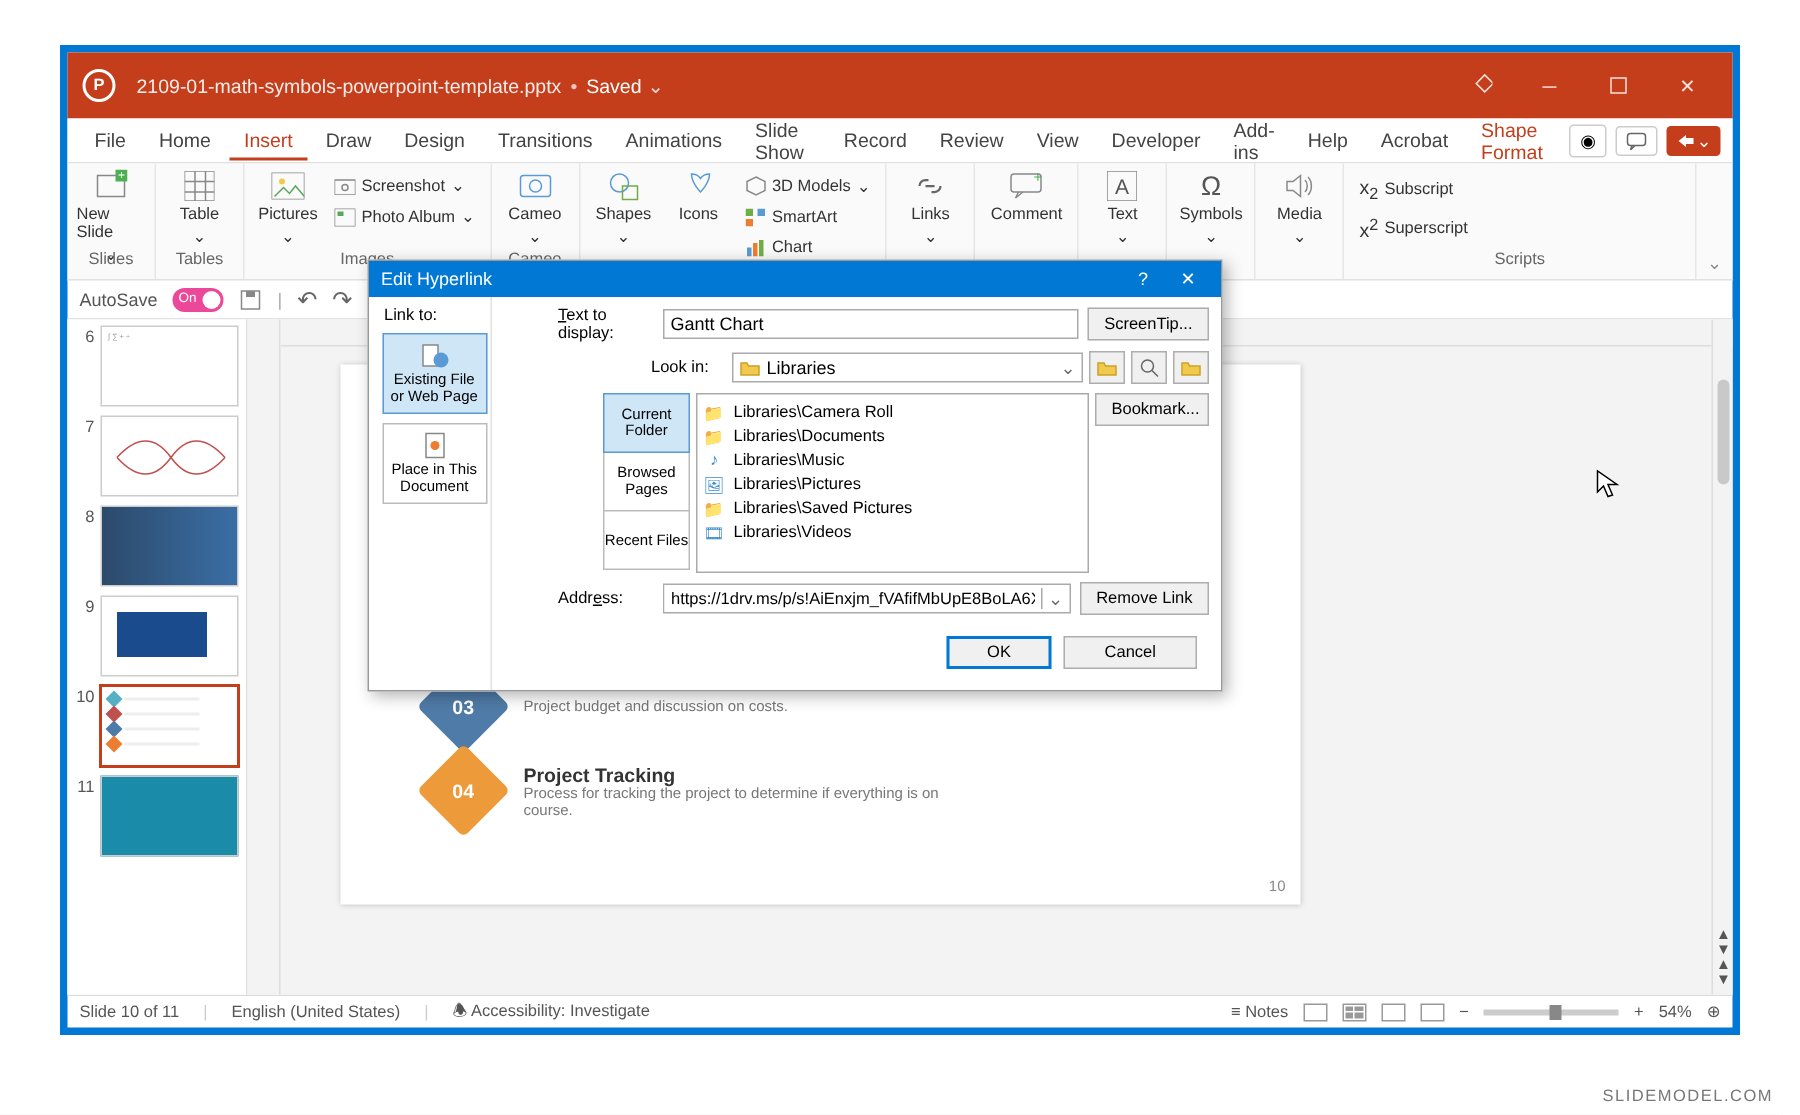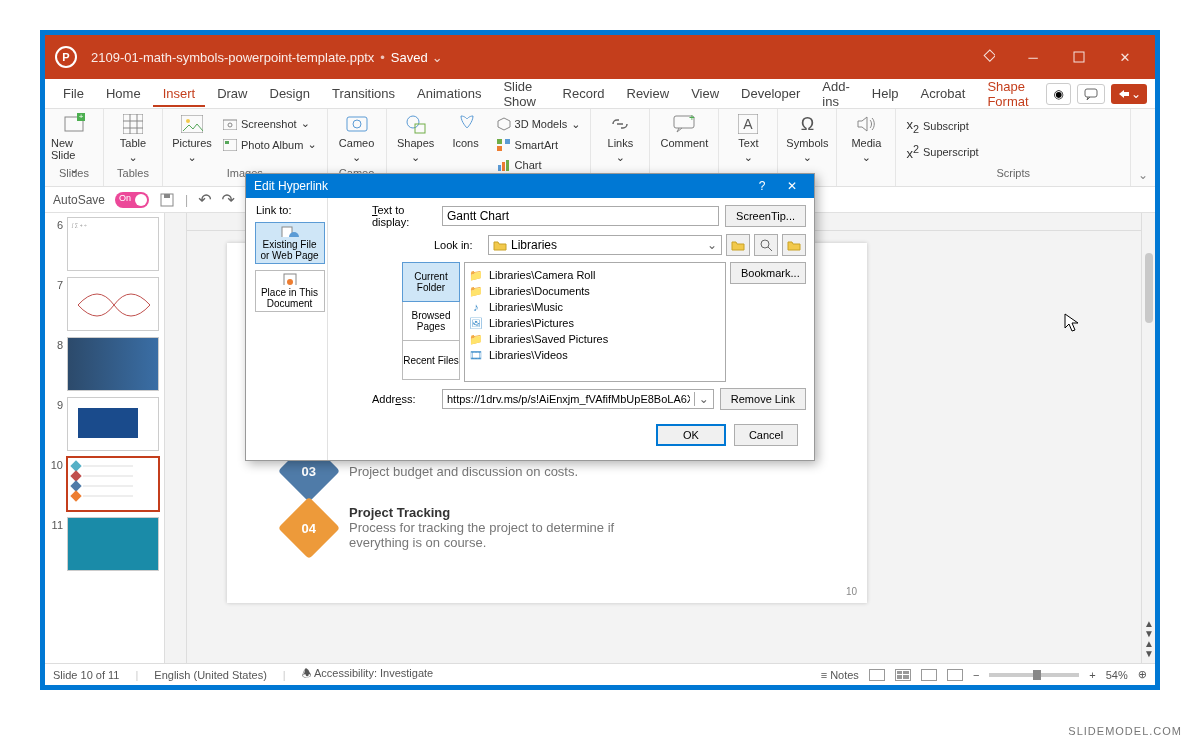--- a/index.html
+++ b/index.html
@@ -50,41 +50,41 @@
   .ruler-v { width: 22px; background: #f3f3f3; border-right: 1px solid #ddd; position: relative; }
   .canvas-wrap { flex: 1; position: relative; overflow: hidden; }
   .ruler-h { height: 18px; background: #f3f3f3; border-bottom: 1px solid #ddd; }
   .slide-canvas { position: absolute; top: 30px; left: 40px; width: 640px; height: 360px; background: #fff; box-shadow: 0 0 4px rgba(0,0,0,.2); }
   .slide-num { position: absolute; bottom: 6px; right: 10px; font-size: 10px; color: #888; }
 
   .diamond { width: 44px; height: 44px; transform: rotate(45deg); display: flex; align-items: center; justify-content: center; color: #fff; font-weight: bold; font-size: 13px; border-radius: 4px; }
   .diamond span { transform: rotate(-45deg); }
   .agenda-row { display: flex; align-items: center; gap: 18px; padding: 6px 0 6px 60px; }
   .agenda-text .t1 { font-weight: 600; font-size: 13px; color: #333; }
-  .agenda-text .t2 { font-size: 13px; color: #777; max-width: 300px; }
+  .agenda-text .t2 { font-size: 10px; color: #777; max-width: 300px; }
 
   .scroll-v { position: absolute; right: 0; top: 0; bottom: 0; width: 14px; background: #f3f3f3; border-left: 1px solid #ddd; }
   .scroll-thumb { position: absolute; right: 2px; top: 40px; width: 8px; height: 70px; background: #c9c9c9; border-radius: 4px; }
 
   
   .statusbar { height: 22px; border-top: 1px solid #ddd; display: flex; align-items: center; font-size: 11px; color: #555; padding: 0 8px; gap: 16px; }
   .statusbar .right { margin-left: auto; display: flex; align-items: center; gap: 10px; }
   .zoom-slider { width: 90px; height: 4px; background: #ccc; position: relative; }
   .zoom-slider::after { content: ""; position: absolute; left: 44px; top: -3px; width: 8px; height: 10px; background: #888; }
   .view-btn { width: 16px; height: 12px; border: 1px solid #999; }
 
   
   .dialog { position: absolute; top: 138px; left: 200px; width: 570px; background: #fff; border: 1px solid #999; box-shadow: 3px 3px 10px rgba(0,0,0,.3); font-size: 12px; z-index: 10; }
   .dlg-title { background: #0078d4; color: #fff; height: 24px; display: flex; align-items: center; padding: 0 8px; font-size: 12px; }
   .dlg-title .tright { margin-left: auto; display: flex; gap: 2px; }
   .dlg-title .dlg-ctrl { width: 28px; text-align: center; cursor: pointer; }
   .dlg-body { display: flex; }
   .dlg-left { width: 82px; display: flex; flex-direction: column; align-items: center; padding: 6px 0 6px 6px; gap: 6px; border-right: 1px solid #e1e1e1; }
   .linkto-lbl { font-size: 11px; align-self: flex-start; padding-left: 4px; }
-  .linkto-btn { width: 70px; height: 42px; border: 1px solid #bbb; background: #fff; font-size: 10px; text-align: center; display: flex; flex-direction: column; align-items: center; justify-content: center; gap: 2px; cursor: pointer; padding: 2px; line-height: 1.1; }
+  .linkto-btn { width: 70px; height: 54px; border: 1px solid #bbb; background: #fff; font-size: 10px; text-align: center; display: flex; flex-direction: column; align-items: center; justify-content: center; gap: 2px; cursor: pointer; padding: 2px; line-height: 1.1; }
   .linkto-btn.active { background: #cfe6f7; border-color: #5b9bd5; }
   .dlg-main { flex: 1; padding: 6px 8px; display: flex; flex-direction: column; gap: 6px; }
   .dlg-row { display: flex; align-items: center; gap: 6px; }
   .dlg-row label { width: 64px; font-size: 11px; margin-left: 36px; }
   .dlg-row input[type="text"] { flex: 1; border: 1px solid #aaa; height: 20px; padding: 0 4px; font-size: 12px; }
   .dlg-btn { border: 1px solid #adadad; background: #f0f0f0; height: 22px; padding: 0 10px; font-size: 11px; cursor: pointer; }
   .dlg-mid { display: flex; gap: 4px; flex: 1; }
   .mid-tabs { width: 58px; display: flex; flex-direction: column; }
   .mid-tab { border: 1px solid #bbb; height: 40px; font-size: 10px; text-align: center; display: flex; align-items: center; justify-content: center; cursor: pointer; line-height: 1.1; margin-bottom: -1px; background: #fff; }
   .mid-tab.active { background: #cfe6f7; border-color: #5b9bd5; position: relative; z-index: 1; }
@@ -593,21 +593,21 @@
         <div class="dlg-row">
           <label>Addr<u>e</u>ss:</label>
           <div style="flex:1;display:flex;align-items:center;border:1px solid #aaa;height:20px">
             <input type="text" style="border: none; flex: 1 1 0%; height: 18px; padding: 0px 4px; font-size: 11px;" value="https://1drv.ms/p/s!AiEnxjm_fVAfifMbUpE8BoLA6XuaIQ?e=VYHhCt">
             <span style="padding:0 4px;border-left:1px solid #aaa;color:#666">⌄</span>
           </div>
           <button class="dlg-btn">Remove Link</button>
         </div>
         <div class="dlg-bottom">
           <button class="dlg-btn ok" style="width:70px">OK</button>
-          <button class="dlg-btn" style="width:64px">Cancel</button>
+          <button class="dlg-btn" style="width:89px">Cancel</button>
         </div>
       </div>
     </div>
   </div>
 
   <svg class="cursor" viewBox="0 0 16 20">
       <path d="M1 1l0 14 4-4 3 7 3-1-3-7 6 0z" fill="#fff" stroke="#000"></path>
     </svg>
 
 </div>

